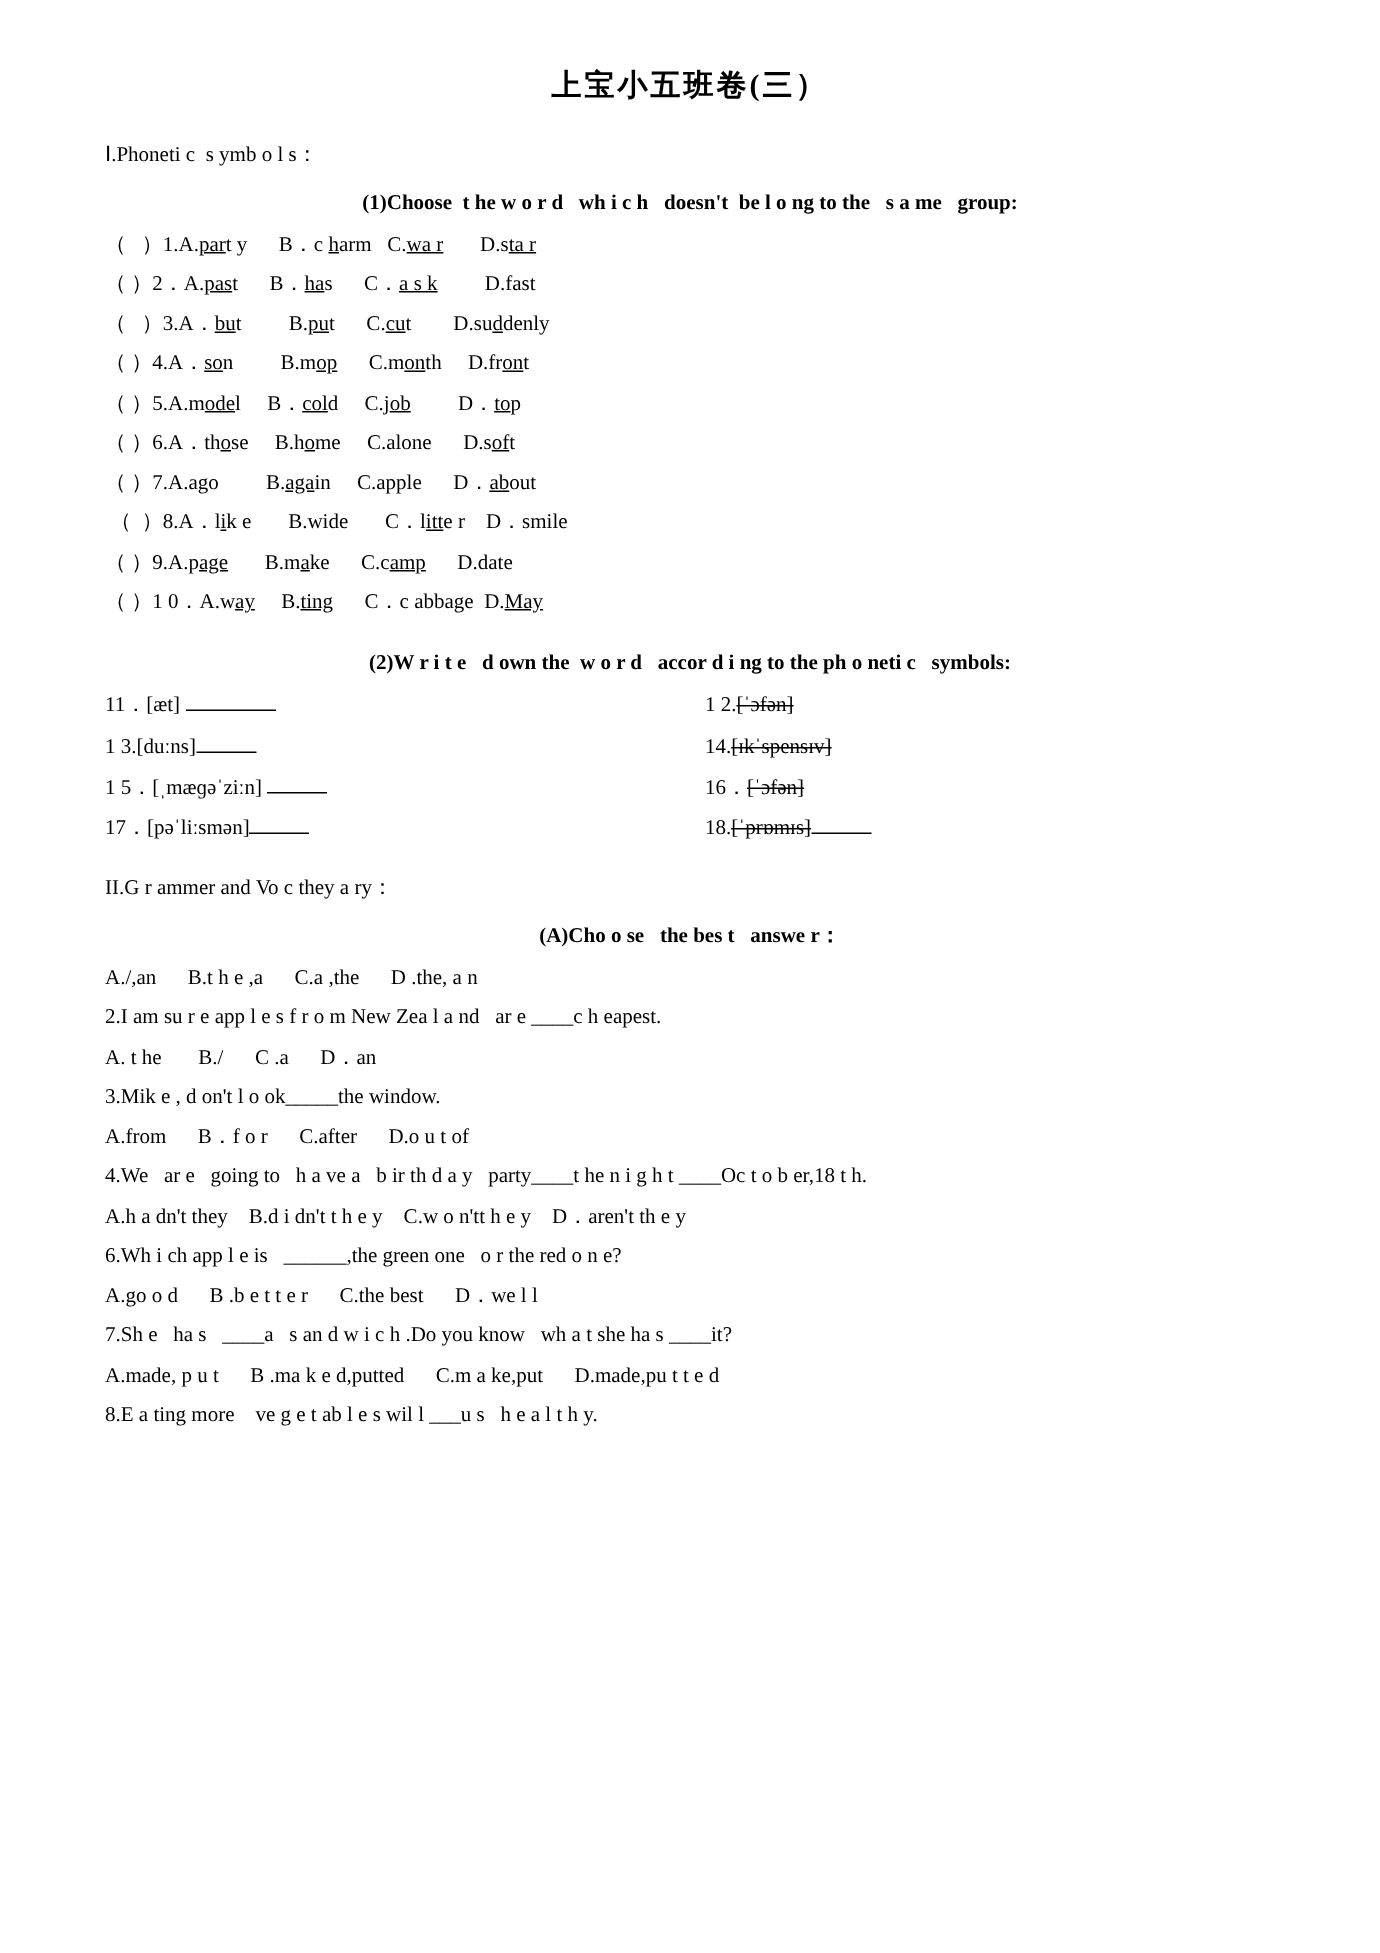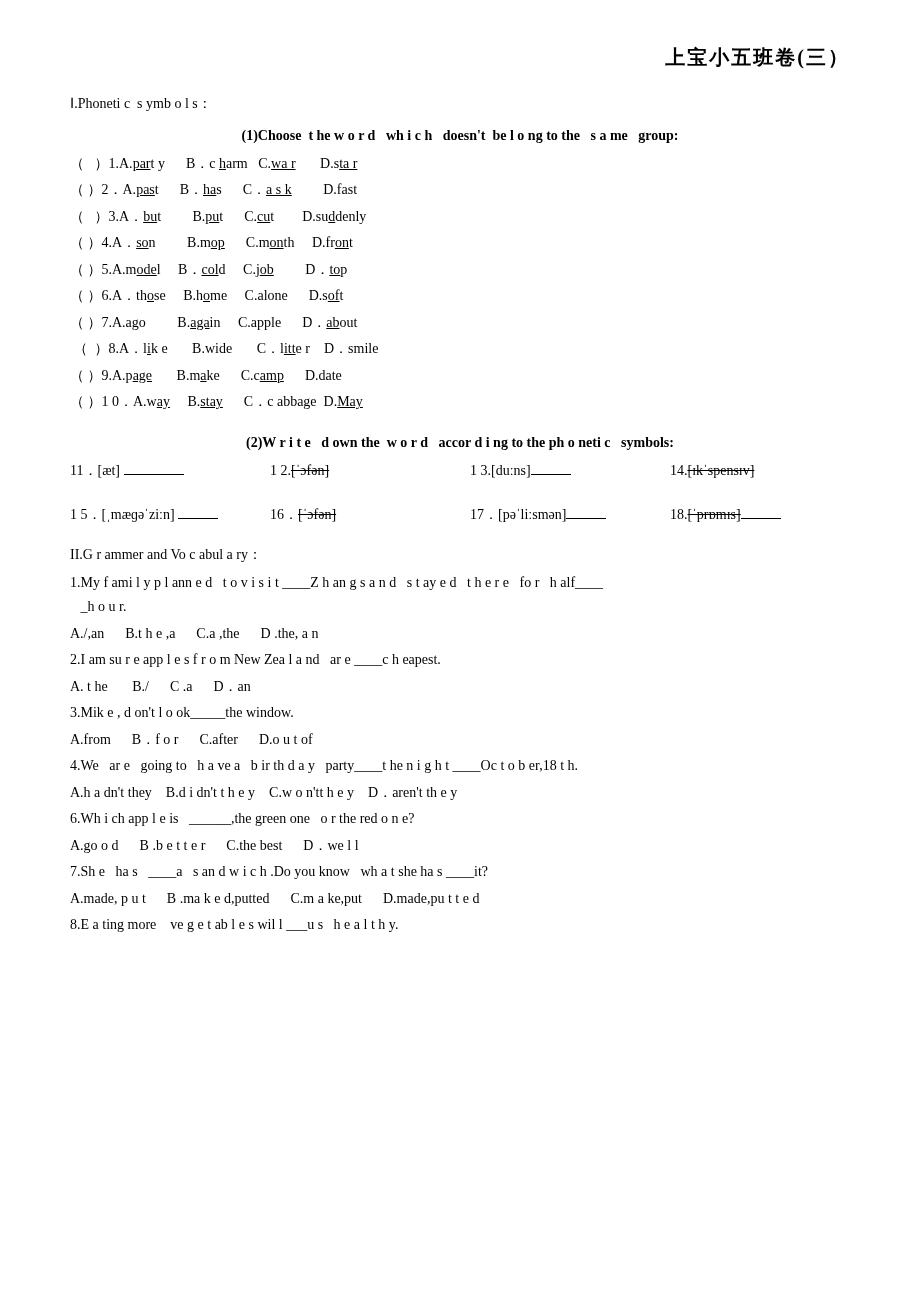--- a/index.html
+++ b/index.html
@@ -7,21 +7,21 @@
       background: #fff;
       font-family: "Times New Roman", Times, serif;
       font-size: 14px;
       color: #000;
       width: 920px;
       min-height: 1302px;
       padding: 40px 70px;
       line-height: 1.7;
     }
     .page-title {
-      text-align: right;
+      text-align: center;
       font-size: 20px;
       font-weight: bold;
       margin-bottom: 18px;
       letter-spacing: 2px;
     }
     .section-header {
       font-weight: normal;
       font-size: 14px;
       margin-bottom: 4px;
       margin-top: 10px;
@@ -52,22 +52,22 @@
       margin-bottom: 2px;
       font-size: 14px;
       line-height: 1.75;
       padding-left: 0;
     }
     .section-gap {
       margin-top: 16px;
     }
     .phonetic-q-grid {
       display: grid;
-      grid-template-columns: 1fr 1fr 1fr 1fr;
-      gap: 18px 20px;
+      grid-template-columns: 1fr 1fr;
+      gap: 2px 20px;
     }
     .phonetic-q-line {
       font-size: 14px;
       line-height: 1.8;
     }
     u { }
     s { text-decoration: line-through; }
   </style>
 </head>
 <body>
@@ -82,21 +82,21 @@
 
     <div class="question-line">（&nbsp;&nbsp;&nbsp;）1.A.<u>par</u>t y &nbsp;&nbsp;&nbsp;&nbsp; B．c <u>h</u>arm &nbsp;&nbsp;C.<u>wa r</u>&nbsp;&nbsp;&nbsp;&nbsp;&nbsp;&nbsp;&nbsp;D.s<u>ta r</u></div>
     <div class="question-line">（ ）2．A.<u>pas</u>t &nbsp;&nbsp;&nbsp;&nbsp; B．<u>ha</u>s &nbsp;&nbsp;&nbsp;&nbsp; C．<u>a s k</u>&nbsp;&nbsp;&nbsp;&nbsp;&nbsp;&nbsp;&nbsp;&nbsp;&nbsp;D.fast</div>
     <div class="question-line">（ &nbsp;&nbsp;）3.A．<u>bu</u>t &nbsp;&nbsp;&nbsp;&nbsp;&nbsp;&nbsp;&nbsp;&nbsp;B.<u>pu</u>t &nbsp;&nbsp;&nbsp;&nbsp; C.<u>cu</u>t &nbsp;&nbsp;&nbsp;&nbsp;&nbsp;&nbsp;&nbsp;D.su<u>d</u>denly</div>
     <div class="question-line">（ ）4.A．<u>so</u>n &nbsp;&nbsp;&nbsp;&nbsp;&nbsp;&nbsp;&nbsp;&nbsp;B.m<u>op</u> &nbsp;&nbsp;&nbsp;&nbsp; C.m<u>on</u>th &nbsp;&nbsp;&nbsp;&nbsp;D.fr<u>on</u>t</div>
     <div class="question-line">（ ）5.A.m<u>ode</u>l &nbsp;&nbsp;&nbsp;&nbsp;B．<u>col</u>d &nbsp;&nbsp;&nbsp; C.j<u>ob</u>&nbsp;&nbsp;&nbsp;&nbsp;&nbsp;&nbsp;&nbsp;&nbsp;&nbsp;D．<u>to</u>p</div>
     <div class="question-line">（ ）6.A．th<u>o</u>se &nbsp;&nbsp;&nbsp;&nbsp;B.h<u>o</u>me &nbsp;&nbsp;&nbsp; C.alone&nbsp;&nbsp;&nbsp;&nbsp;&nbsp;&nbsp;D.s<u>of</u>t</div>
     <div class="question-line">（ ）7.A.ago &nbsp;&nbsp;&nbsp;&nbsp;&nbsp;&nbsp;&nbsp;&nbsp;B.<u>aga</u>in &nbsp;&nbsp;&nbsp; C.apple &nbsp;&nbsp;&nbsp;&nbsp;&nbsp;D．<u>ab</u>out</div>
     <div class="question-line">&nbsp;（ &nbsp;）8.A．l<u>i</u>k e &nbsp;&nbsp;&nbsp;&nbsp;&nbsp;&nbsp;B.wide &nbsp;&nbsp;&nbsp;&nbsp;&nbsp; C．l<u>itt</u>e r &nbsp;&nbsp;&nbsp;D．smile</div>
     <div class="question-line">（ ）9.A.p<u>age</u> &nbsp;&nbsp;&nbsp;&nbsp;&nbsp;&nbsp;B.m<u>a</u>ke &nbsp;&nbsp;&nbsp;&nbsp; C.c<u>amp</u>&nbsp;&nbsp;&nbsp;&nbsp;&nbsp;&nbsp;D.date</div>
-    <div class="question-line">（ ）1 0．A.w<u>ay</u> &nbsp;&nbsp;&nbsp;&nbsp;B.<u>stay</u> &nbsp;&nbsp;&nbsp;&nbsp; C．c abbage&nbsp;&nbsp;D.<u>May</u></div>
+    <div class="question-line">（ ）1 0．A.w<u>ay</u> &nbsp;&nbsp;&nbsp;&nbsp;B.<u>ting</u> &nbsp;&nbsp;&nbsp;&nbsp; C．c abbage&nbsp;&nbsp;D.<u>May</u></div>
   </div>
 
   <div class="section-gap">
     <div class="sub-section-header">(2)W r i t e &nbsp; d own the &nbsp;w o r d &nbsp; accor d i ng to the ph o neti c &nbsp; symbols:</div>
 
     <div class="phonetic-q-grid">
       <div class="phonetic-q-line">11．[æt] <span class="blank"></span></div>
       <div class="phonetic-q-line">1 2.<s>[ˈɔfən]</s></div>
 
       <div class="phonetic-q-line">1 3.[duːns]<span class="blank-short"></span></div>
@@ -105,25 +105,25 @@
       <div class="phonetic-q-line">1 5．[ˌmæɡəˈziːn] <span class="blank-short"></span></div>
       <div class="phonetic-q-line">16．<s>[ˈɔfən]</s></div>
 
       <div class="phonetic-q-line">17．[pəˈliːsmən]<span class="blank-short"></span></div>
       <div class="phonetic-q-line">18.<s>[ˈprɒmɪs]</s><span class="blank-short"></span></div>
     </div>
   </div>
 </div>
 
 <div class="section-gap">
-  <div class="section-header">II.G r ammer and Vo c abul a ry：</div>
+  <div class="section-header">II.G r ammer and Vo c they a ry：</div>
 
   <div>
+    <div class="sub-section-header">(A)Cho o se &nbsp; the bes t &nbsp; answe r：</div>
 
-    <div class="question-line">1.My f ami l y p l ann e d &nbsp; t o v i s i t ____Z h an g s a n d &nbsp; s t ay e d &nbsp; t h e r e &nbsp; fo r &nbsp; h alf____<br>&nbsp;&nbsp;&nbsp;_h o u r.</div>
     <div class="options-line">A./,an &nbsp;&nbsp;&nbsp;&nbsp; B.t h e ,a &nbsp;&nbsp;&nbsp;&nbsp; C.a ,the &nbsp;&nbsp;&nbsp;&nbsp; D .the, a n</div>
 
     <div class="question-line">2.I am su r e app l e s f r o m New Zea l a nd &nbsp; ar e ____c h eapest.</div>
     <div class="options-line">A. t he &nbsp;&nbsp;&nbsp;&nbsp;&nbsp; B./ &nbsp;&nbsp;&nbsp;&nbsp; C .a &nbsp;&nbsp;&nbsp;&nbsp; D．an</div>
 
     <div class="question-line">3.Mik e , d on't l o ok_____the window.</div>
     <div class="options-line">A.from &nbsp;&nbsp;&nbsp;&nbsp; B．f o r &nbsp;&nbsp;&nbsp;&nbsp; C.after &nbsp;&nbsp;&nbsp;&nbsp; D.o u t of</div>
 
     <div class="question-line">4.We &nbsp; ar e &nbsp; going to &nbsp; h a ve a &nbsp; b ir th d a y &nbsp; party____t he n i g h t ____Oc t o b er,18 t h.</div>
 

